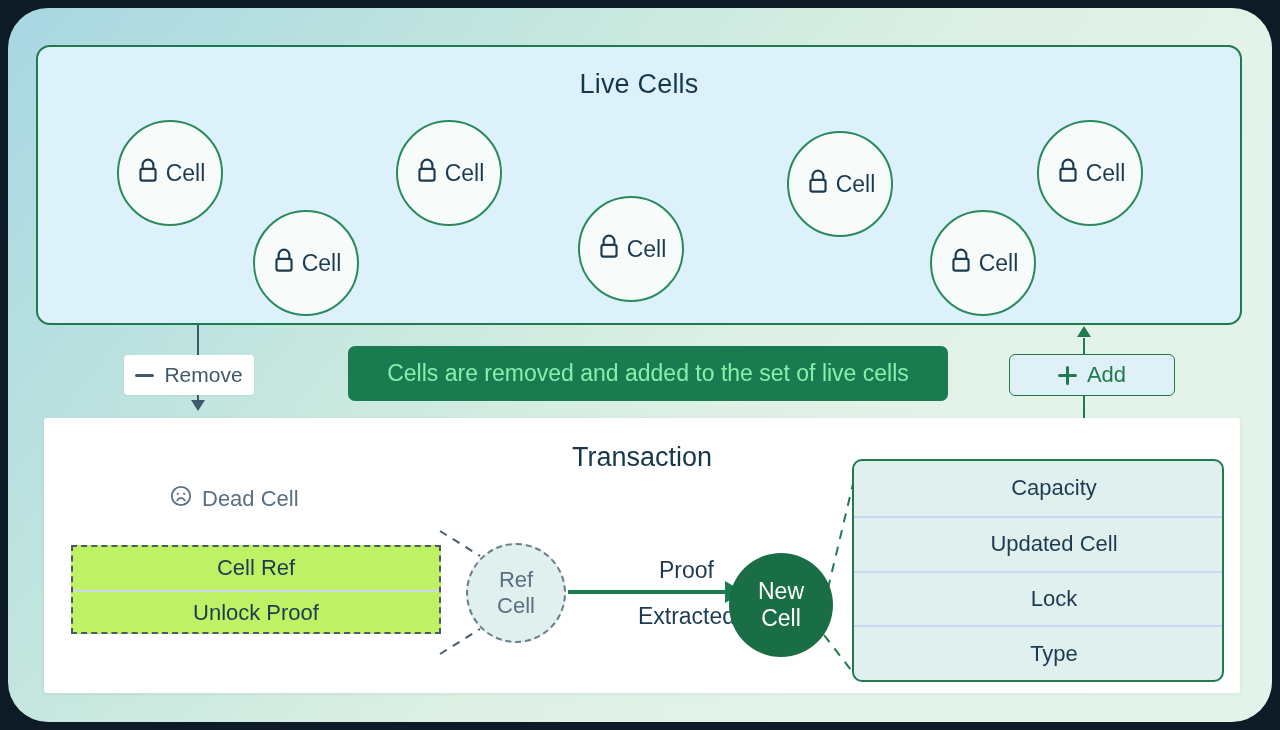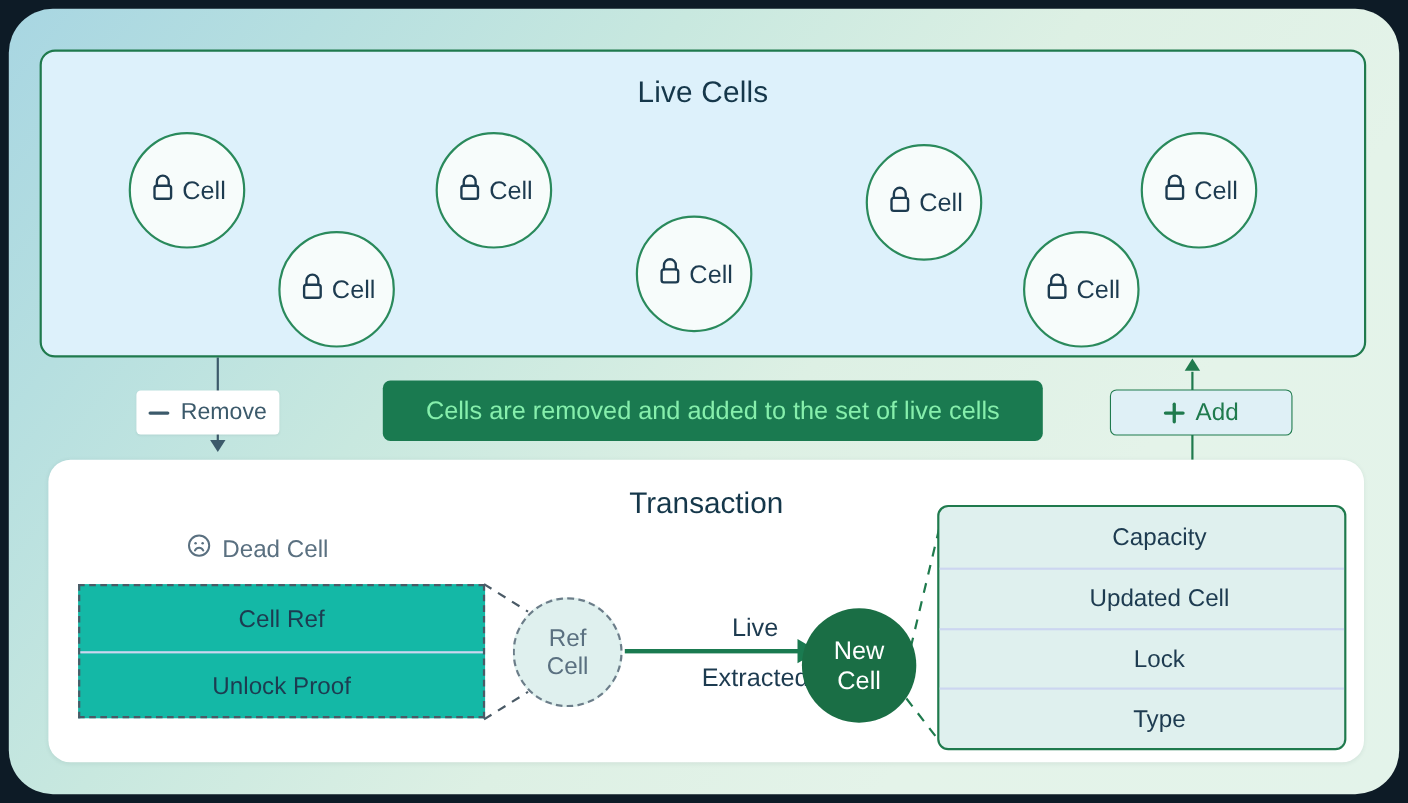--- a/index.html
+++ b/index.html
@@ -167,21 +167,21 @@
   }
 
   
   #transaction {
     position: absolute;
     left: 36px;
     top: 410px;
     width: 1196px;
     height: 275px;
     background: #ffffff;
-    border-radius: 20px;
+    border-radius: 3px;
     box-shadow: 0 1px 4px rgba(20,60,60,.08);
   }
   #transaction-title {
     position: absolute;
     top: 24px;
     left: 0;
     width: 100%;
     text-align: center;
     font-size: 27px;
     color: #15374a;
@@ -194,26 +194,26 @@
     display: flex;
     align-items: center;
     gap: 9px;
     font-size: 22px;
     color: #5a7080;
   }
 
   #dead-cell-box {
     position: absolute;
     left: 27px;
-    top: 113px;
+    top: 127px;
     width: 370px;
-    height: 122px;
+    height: 89px;
     box-sizing: border-box;
     border: 2px dashed #4a5a66;
-    background: #14b8a6;
+    background: #bef264;
   }
   .box-row {
     height: 50%;
     display: flex;
     align-items: center;
     justify-content: center;
     font-size: 22px;
     color: #1d3b50;
   }
   .row-div { border-top: 2px solid #ccd6f0; }
@@ -443,21 +443,21 @@
       <div class="box-row row-div">Unlock Proof</div>
     </div>
 
     <div id="ref-cell">
       <span>Ref</span>
       <span>Cell</span>
     </div>
 
     <div id="data-arrow-line"></div>
     <div id="data-arrow-head"></div>
-    <div id="data-label">Live</div>
+    <div id="data-label">Proof</div>
     <div id="extracted-label">Extracted</div>
 
     <svg class="dash-conn" style="left:742px; top:35px;" width="80" height="235">
       <line x1="38" y1="152" x2="72" y2="10" stroke="#1f7a4d" stroke-width="2" stroke-dasharray="9 8"></line>
       <line x1="38" y1="182" x2="72" y2="226" stroke="#1f7a4d" stroke-width="2" stroke-dasharray="9 8"></line>
     </svg>
 
     <div id="new-cell">
       <span>New</span>
       <span>Cell</span>

